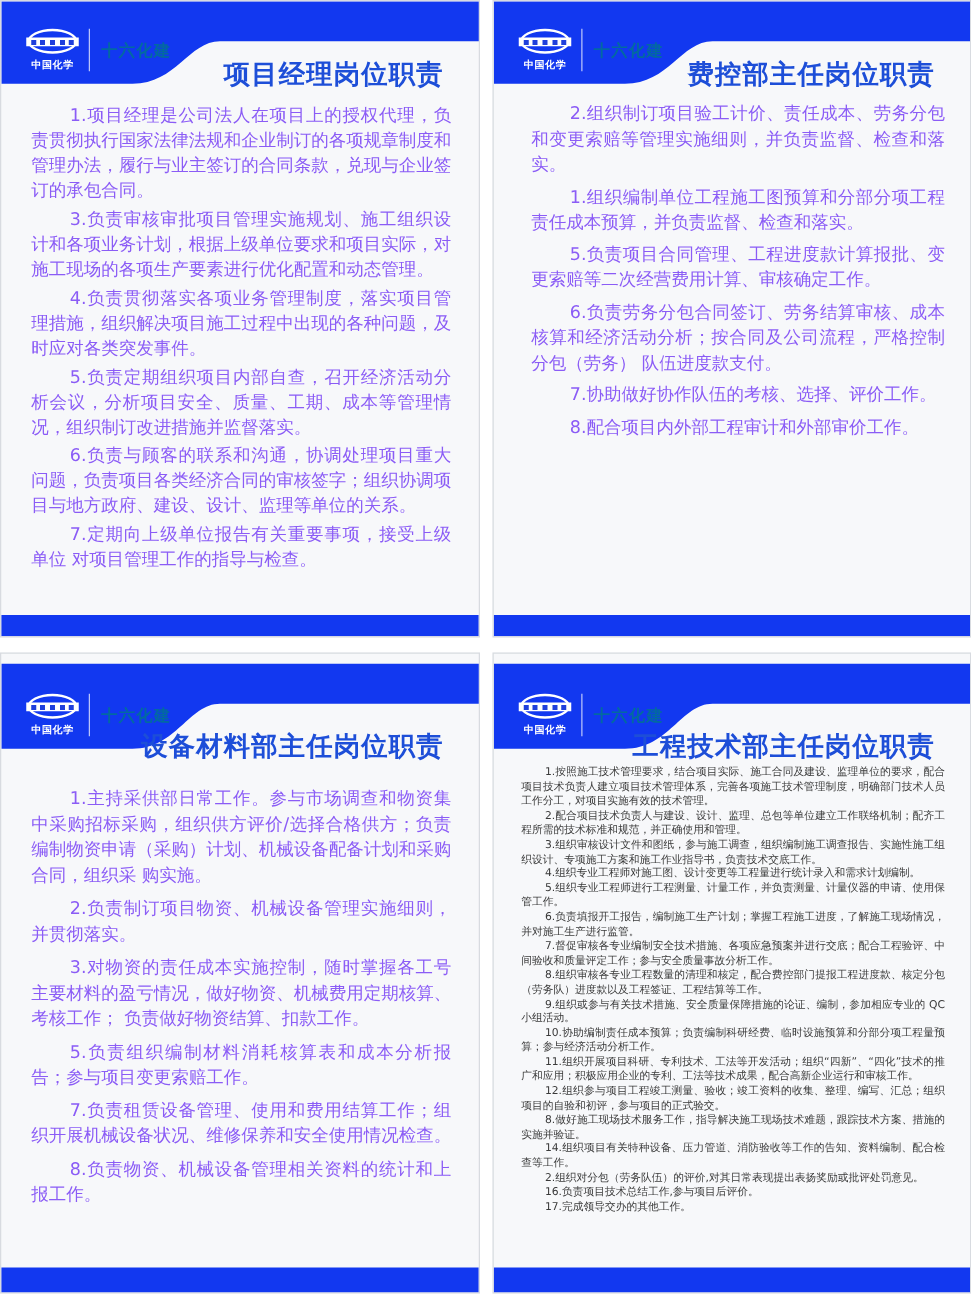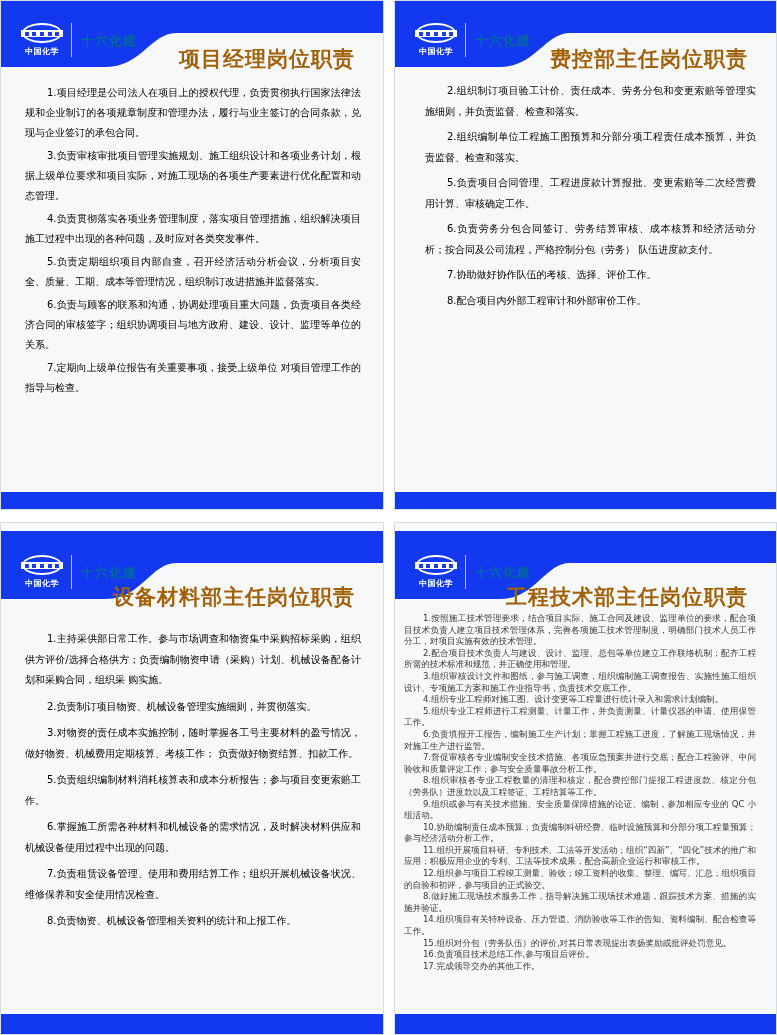--- a/index.html
+++ b/index.html
@@ -21,32 +21,32 @@
   }
   .logo-band {
     position: absolute; left: -3px; top: 5px; width: 42px; height: 7px;
     background: #fff; display: flex; justify-content: space-around; align-items: center; padding: 0 2px;
   }
   .logo-band i { display: block; width: 4px; height: 4px; background: #1f3fdc; }
   .logo-text { color: #fff; font-size: 8px; font-weight: bold; text-align: center; margin-top: 3px; letter-spacing: 0.5px; }
   .divider { position: absolute; left: 70px; top: 22px; width: 1px; height: 34px; background: rgba(255,255,255,0.7); }
   .brand { position: absolute; left: 80px; top: 31px; color: #0369a1; font-size: 13px; font-weight: bold; letter-spacing: 1px; }
   .title {
-    position: absolute; right: 28px; top: 44px; font-size: 21px; font-weight: bold; color: #a16207; letter-spacing: 1px;
+    position: absolute; right: 28px; top: 44px; font-size: 21px; font-weight: bold; color: #1d4ed8; letter-spacing: 1px;
   }
   .body {
     position: absolute; left: 24px; right: 22px; top: 82px;
-    font-size: 10px; line-height: 20px; color: #000000;
+    font-size: 14px; line-height: 20px; color: #8b5cf6;
   }
   .body p { text-indent: 2.2em; text-align: justify; margin-bottom: 3px; }
   .p2 .body { left: 30px; right: 20px; top: 80px; line-height: 20.5px; }
   .p2 .body p { margin-bottom: 5px; }
   .p3 .body { top: 106px; line-height: 20.5px; }
   .p3 .body p { margin-bottom: 6px; }
-  .p4 .body { left: 9px; right: 20px; top: 90px; font-size: 8.6px; line-height: 11.6px; color: #3a3a3a; }
+  .p4 .body { left: 22px; right: 20px; top: 90px; font-size: 8.6px; line-height: 11.6px; color: #3a3a3a; }
   .p4 .body p { margin-bottom: 0; }
   .footer-bar { position: absolute; left: 0; bottom: 0; width: 100%; height: 17px; background: #1238f0; }
   .p3 .footer-bar, .p4 .footer-bar { height: 20px; }
 </style>
 </head>
 <body>
 
 <div class="panel p1">
   <div class="header">
     <svg width="384" height="70" viewBox="0 0 384 70">
@@ -96,21 +96,21 @@
           </div>
         </div>
       <div class="logo-text">中国化学</div>
     </div>
     <div class="divider"></div>
     <div class="brand">十六化建</div>
     <div class="title">费控部主任岗位职责</div>
   </div>
   <div class="body">
     <p>2.组织制订项目验工计价、责任成本、劳务分包和变更索赔等管理实施细则，并负责监督、检查和落实。</p>
-    <p>2.组织编制单位工程施工图预算和分部分项工程责任成本预算，并负责监督、检查和落实。</p>
+    <p>1.组织编制单位工程施工图预算和分部分项工程责任成本预算，并负责监督、检查和落实。</p>
     <p>5.负责项目合同管理、工程进度款计算报批、变更索赔等二次经营费用计算、审核确定工作。</p>
     <p>6.负责劳务分包合同签订、劳务结算审核、成本核算和经济活动分析；按合同及公司流程，严格控制分包（劳务） 队伍进度款支付。</p>
     <p>7.协助做好协作队伍的考核、选择、评价工作。</p>
     <p>8.配合项目内外部工程审计和外部审价工作。</p>
 
   </div>
   <div class="footer-bar"></div>
 </div>
 
 <div class="panel p3">
@@ -132,21 +132,20 @@
     </div>
     <div class="divider" style="top:32px"></div>
     <div class="brand" style="top:41px">十六化建</div>
     <div class="title" style="top:60px">设备材料部主任岗位职责</div>
   </div>
   <div class="body">
     <p>1.主持采供部日常工作。参与市场调查和物资集中采购招标采购，组织供方评价/选择合格供方；负责编制物资申请（采购）计划、机械设备配备计划和采购合同，组织采 购实施。</p>
     <p>2.负责制订项目物资、机械设备管理实施细则，并贯彻落实。</p>
     <p>3.对物资的责任成本实施控制，随时掌握各工号主要材料的盈亏情况，做好物资、机械费用定期核算、考核工作； 负责做好物资结算、扣款工作。</p>
     <p>5.负责组织编制材料消耗核算表和成本分析报告；参与项目变更索赔工作。</p>
-    <p>6.掌握施工所需各种材料和机械设备的需求情况，及时解决材料供应和机械设备使用过程中出现的问题。</p>
     <p>7.负责租赁设备管理、使用和费用结算工作；组织开展机械设备状况、维修保养和安全使用情况检查。</p>
     <p>8.负责物资、机械设备管理相关资料的统计和上报工作。</p>
   </div>
   <div class="footer-bar"></div>
 </div>
 
 <div class="panel p4">
   <div class="header">
     <svg width="383" height="80" viewBox="0 0 383 80">
       <path d="M0 8 H383 V40 H175 C150 40 140 76 105 76 H0 Z" fill="#1238f0"></path>
@@ -175,18 +174,18 @@
     <p>5.组织专业工程师进行工程测量、计量工作，并负责测量、计量仪器的申请、使用保管工作。</p>
     <p>6.负责填报开工报告，编制施工生产计划；掌握工程施工进度，了解施工现场情况，并对施工生产进行监管。</p>
     <p>7.督促审核各专业编制安全技术措施、各项应急预案并进行交底；配合工程验评、中间验收和质量评定工作；参与安全质量事故分析工作。</p>
     <p>8.组织审核各专业工程数量的清理和核定，配合费控部门提报工程进度款、核定分包（劳务队）进度款以及工程签证、工程结算等工作。</p>
     <p>9.组织或参与有关技术措施、安全质量保障措施的论证、编制，参加相应专业的 QC 小组活动。</p>
     <p>10.协助编制责任成本预算；负责编制科研经费、临时设施预算和分部分项工程量预算；参与经济活动分析工作。</p>
     <p>11.组织开展项目科研、专利技术、工法等开发活动；组织“四新”、“四化”技术的推广和应用；积极应用企业的专利、工法等技术成果，配合高新企业运行和审核工作。</p>
     <p>12.组织参与项目工程竣工测量、验收；竣工资料的收集、整理、编写、汇总；组织项目的自验和初评，参与项目的正式验交。</p>
     <p>8.做好施工现场技术服务工作，指导解决施工现场技术难题，跟踪技术方案、措施的实施并验证。</p>
     <p>14.组织项目有关特种设备、压力管道、消防验收等工作的告知、资料编制、配合检查等工作。</p>
-    <p>15.组织对分包（劳务队伍）的评价,对其日常表现提出表扬奖励或批评处罚意见。</p>
+    <p>2.组织对分包（劳务队伍）的评价,对其日常表现提出表扬奖励或批评处罚意见。</p>
     <p>16.负责项目技术总结工作,参与项目后评价。</p>
     <p>17.完成领导交办的其他工作。</p>
   </div>
   <div class="footer-bar"></div>
 </div>
 
 </body></html>

